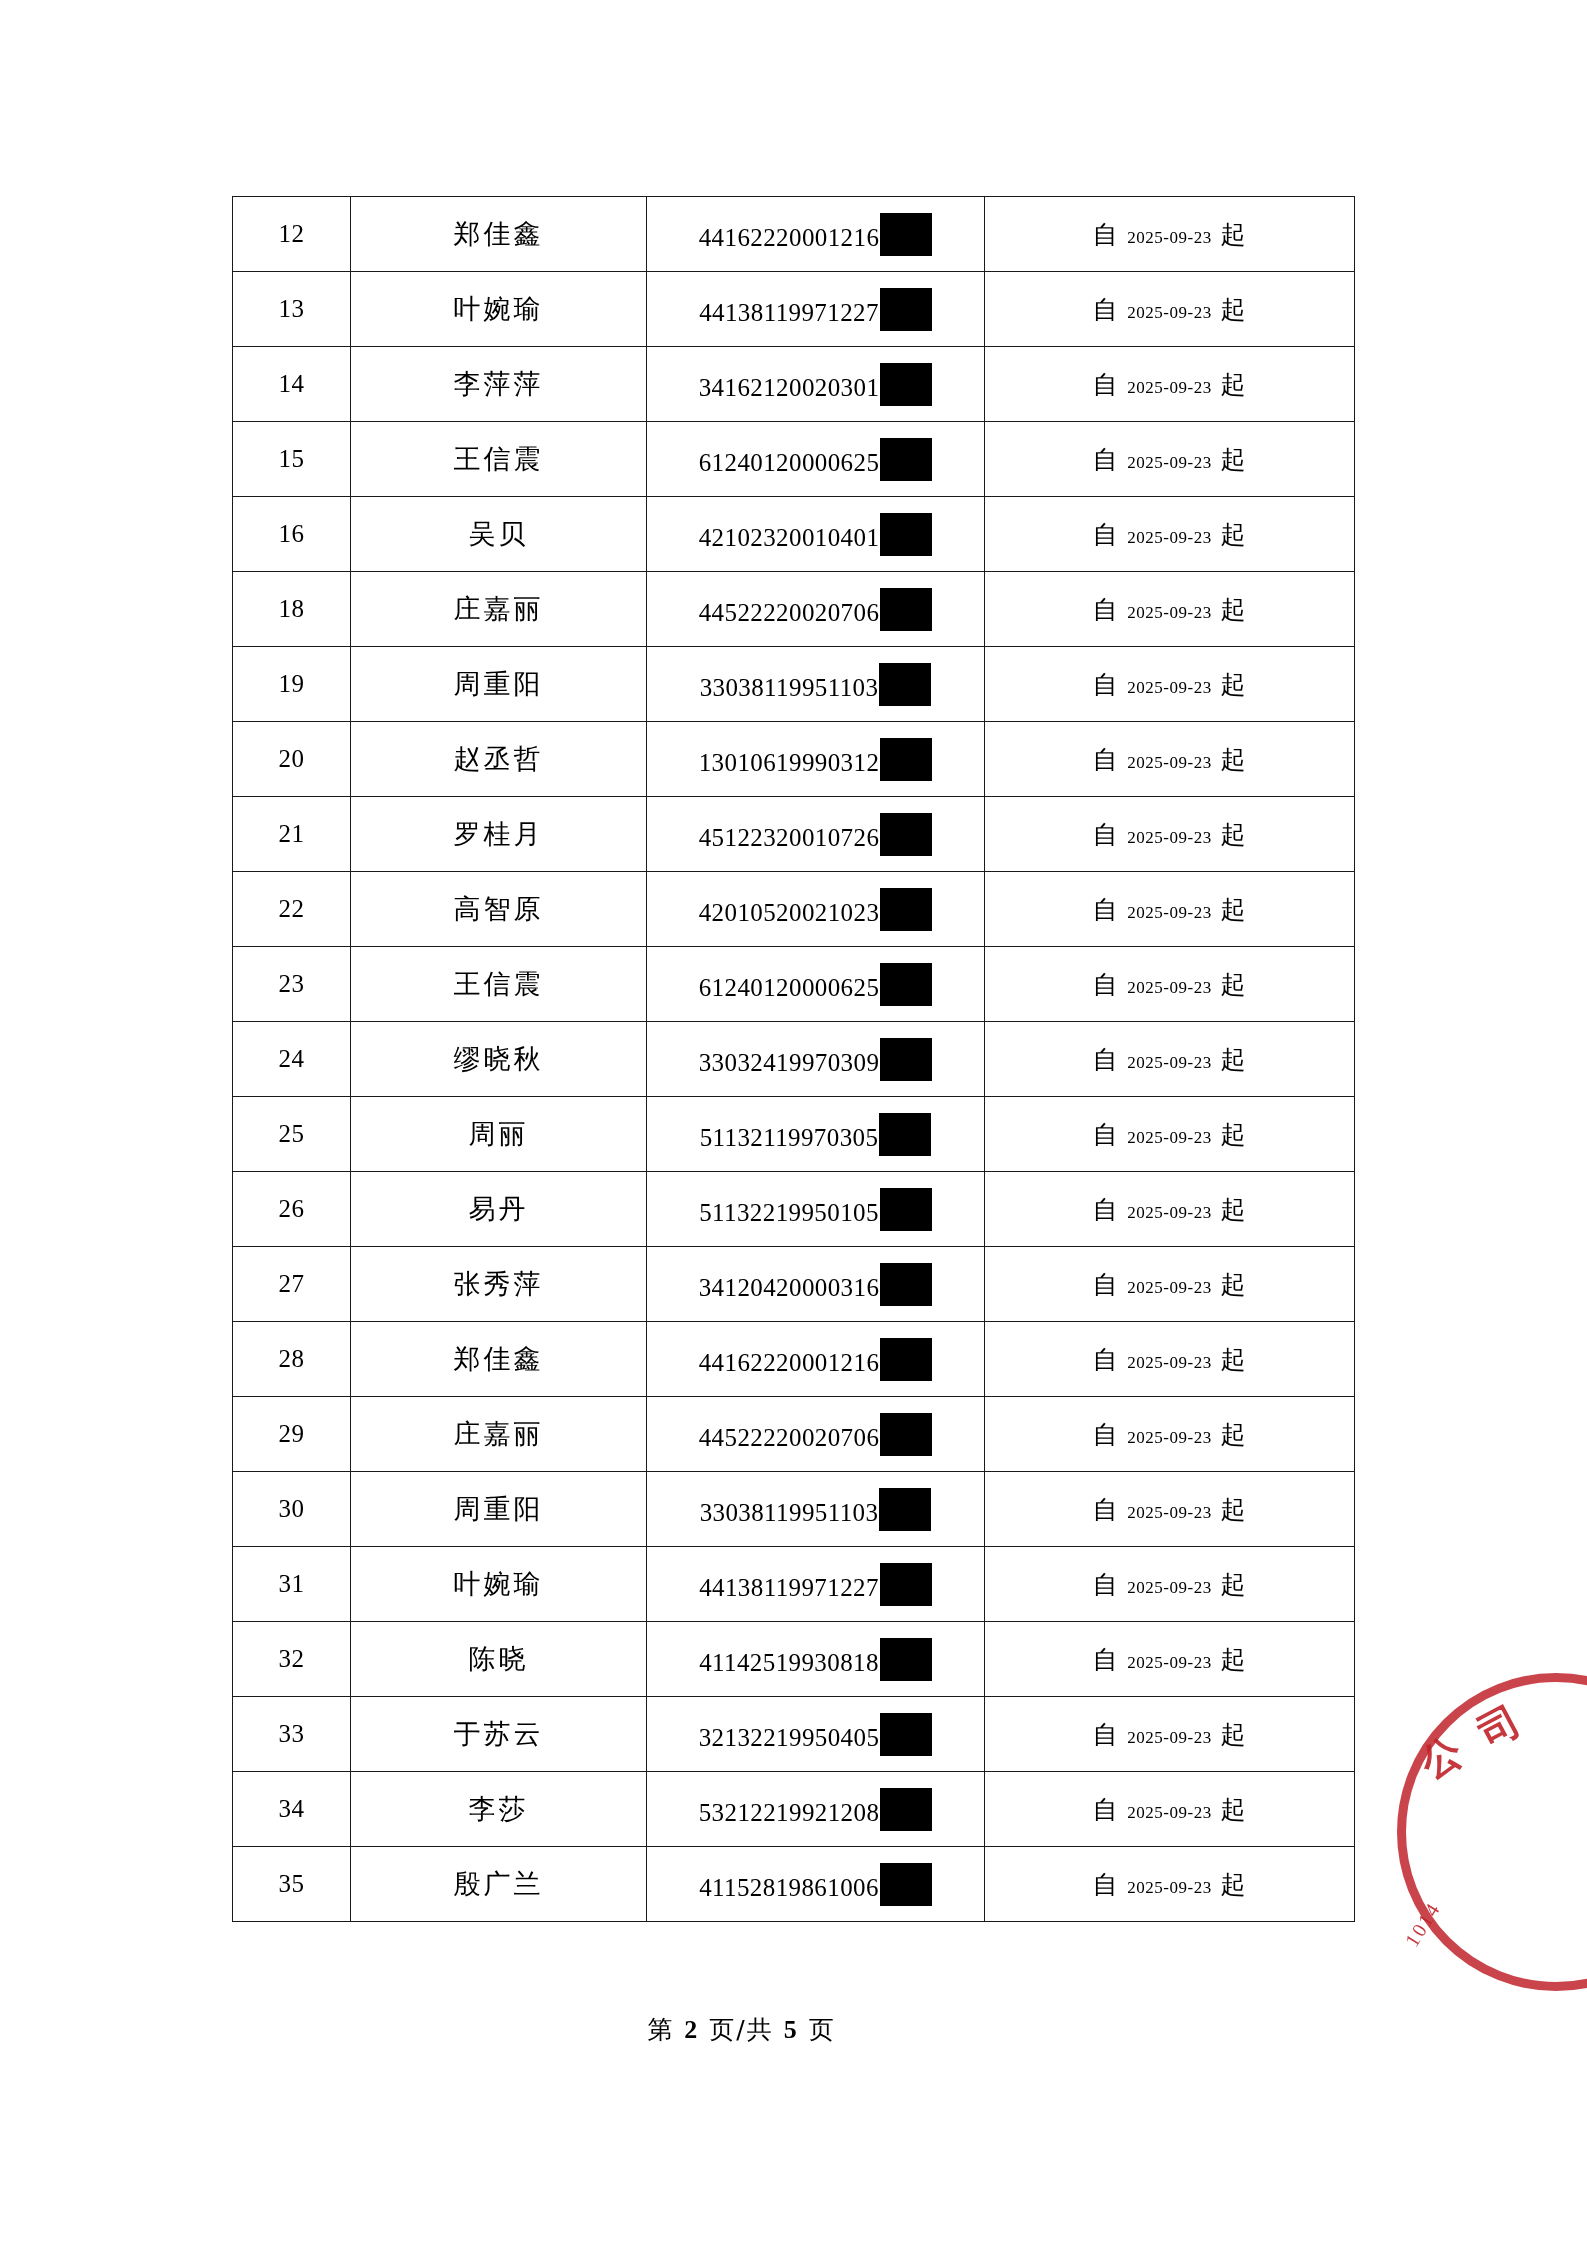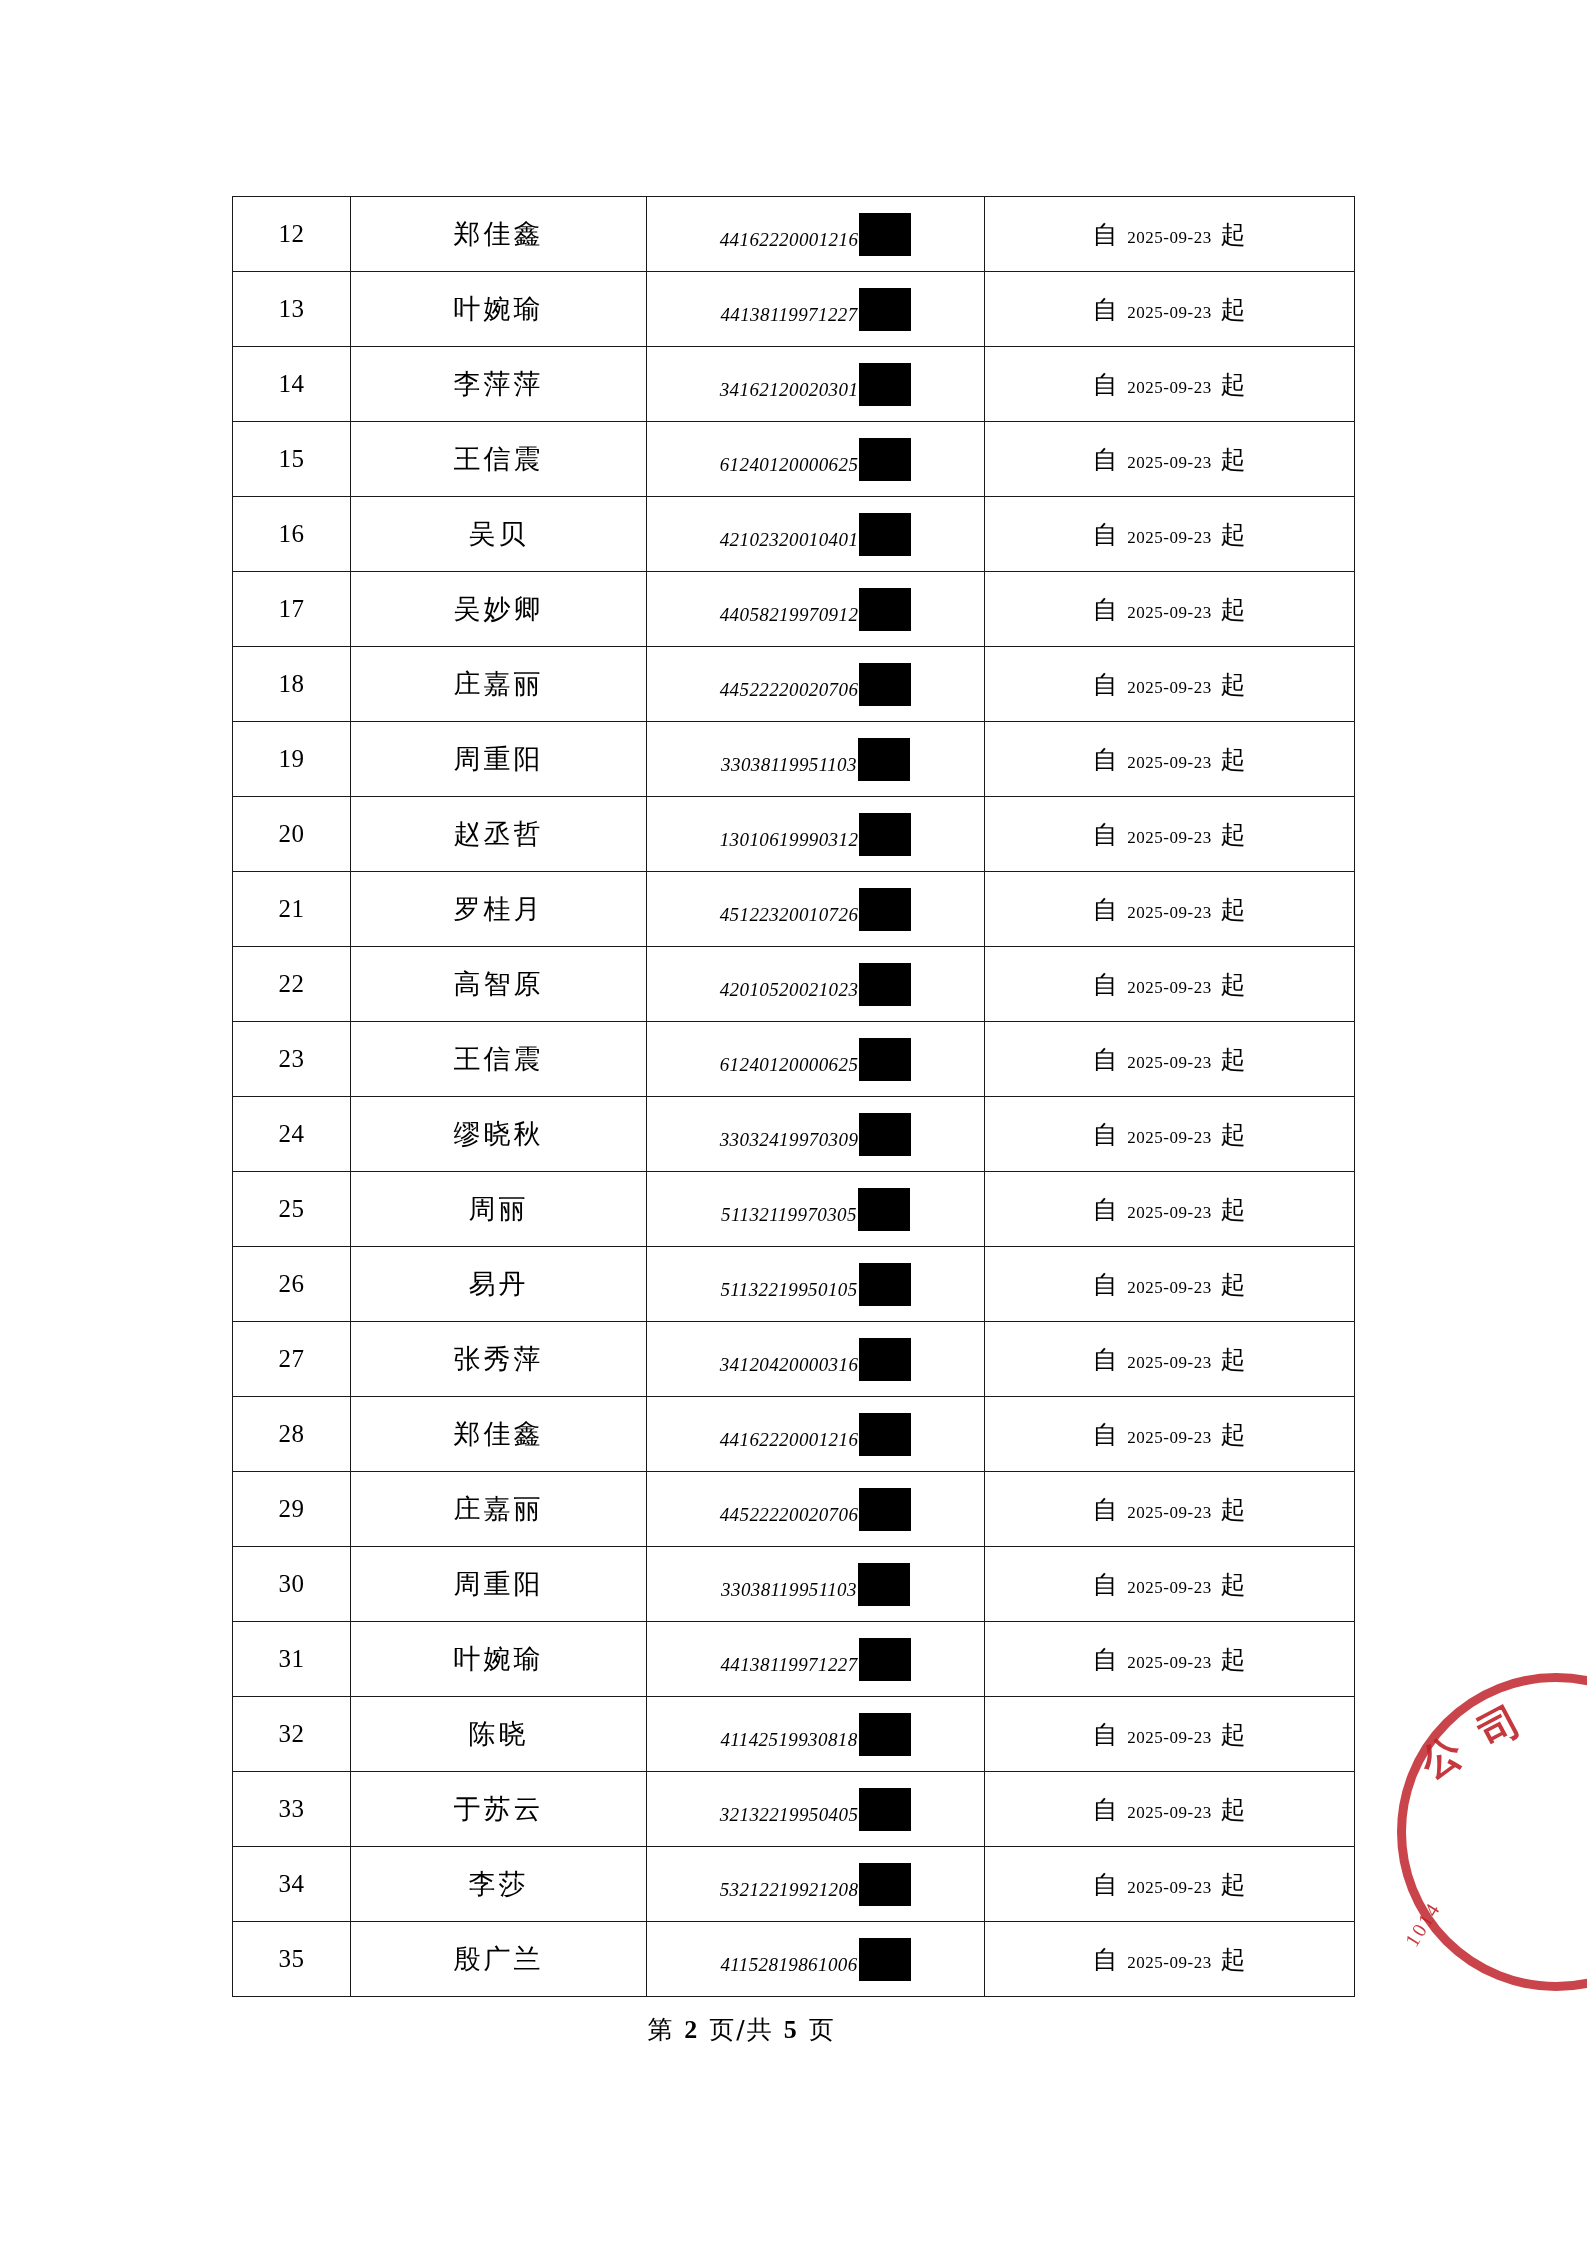--- a/index.html
+++ b/index.html
@@ -62,23 +62,22 @@
     letter-spacing: 3px;
   }
 
   .idcell {
     position: relative;
     white-space: nowrap;
     padding-left: 6px;
   }
   .idnum {
     font-family: "Liberation Serif", serif;
-    font-size: 19px;
+    font-size: 25px;
     letter-spacing: 0.4px;
-    font-style: italic;
   }
   .redact {
     display: inline-block;
     width: 52px;
     height: 43px;
     background: #000000;
     vertical-align: -10px;
     margin-left: 1px;
   }
 
@@ -191,26 +190,20 @@
             <td class="idcell"><span class="idnum">61240120000625</span><span class="redact"></span></td>
             <td class="date"><span>自</span> <span class="num">2025-09-23</span> <span>起</span></td>
           </tr>
           <tr>
             <td><span class="idx">16</span></td>
             <td><span class="name">吴贝</span></td>
             <td class="idcell"><span class="idnum">42102320010401</span><span class="redact"></span></td>
             <td class="date"><span>自</span> <span class="num">2025-09-23</span> <span>起</span></td>
           </tr>
           <tr>
-            <td><span class="idx">17</span></td>
-            <td><span class="name">吴妙卿</span></td>
-            <td class="idcell"><span class="idnum">44058219970912</span><span class="redact"></span></td>
-            <td class="date"><span>自</span> <span class="num">2025-09-23</span> <span>起</span></td>
-          </tr>
-          <tr>
             <td><span class="idx">18</span></td>
             <td><span class="name">庄嘉丽</span></td>
             <td class="idcell"><span class="idnum">44522220020706</span><span class="redact"></span></td>
             <td class="date"><span>自</span> <span class="num">2025-09-23</span> <span>起</span></td>
           </tr>
           <tr>
             <td><span class="idx">19</span></td>
             <td><span class="name">周重阳</span></td>
             <td class="idcell"><span class="idnum">33038119951103</span><span class="redact"></span></td>
             <td class="date"><span>自</span> <span class="num">2025-09-23</span> <span>起</span></td>

